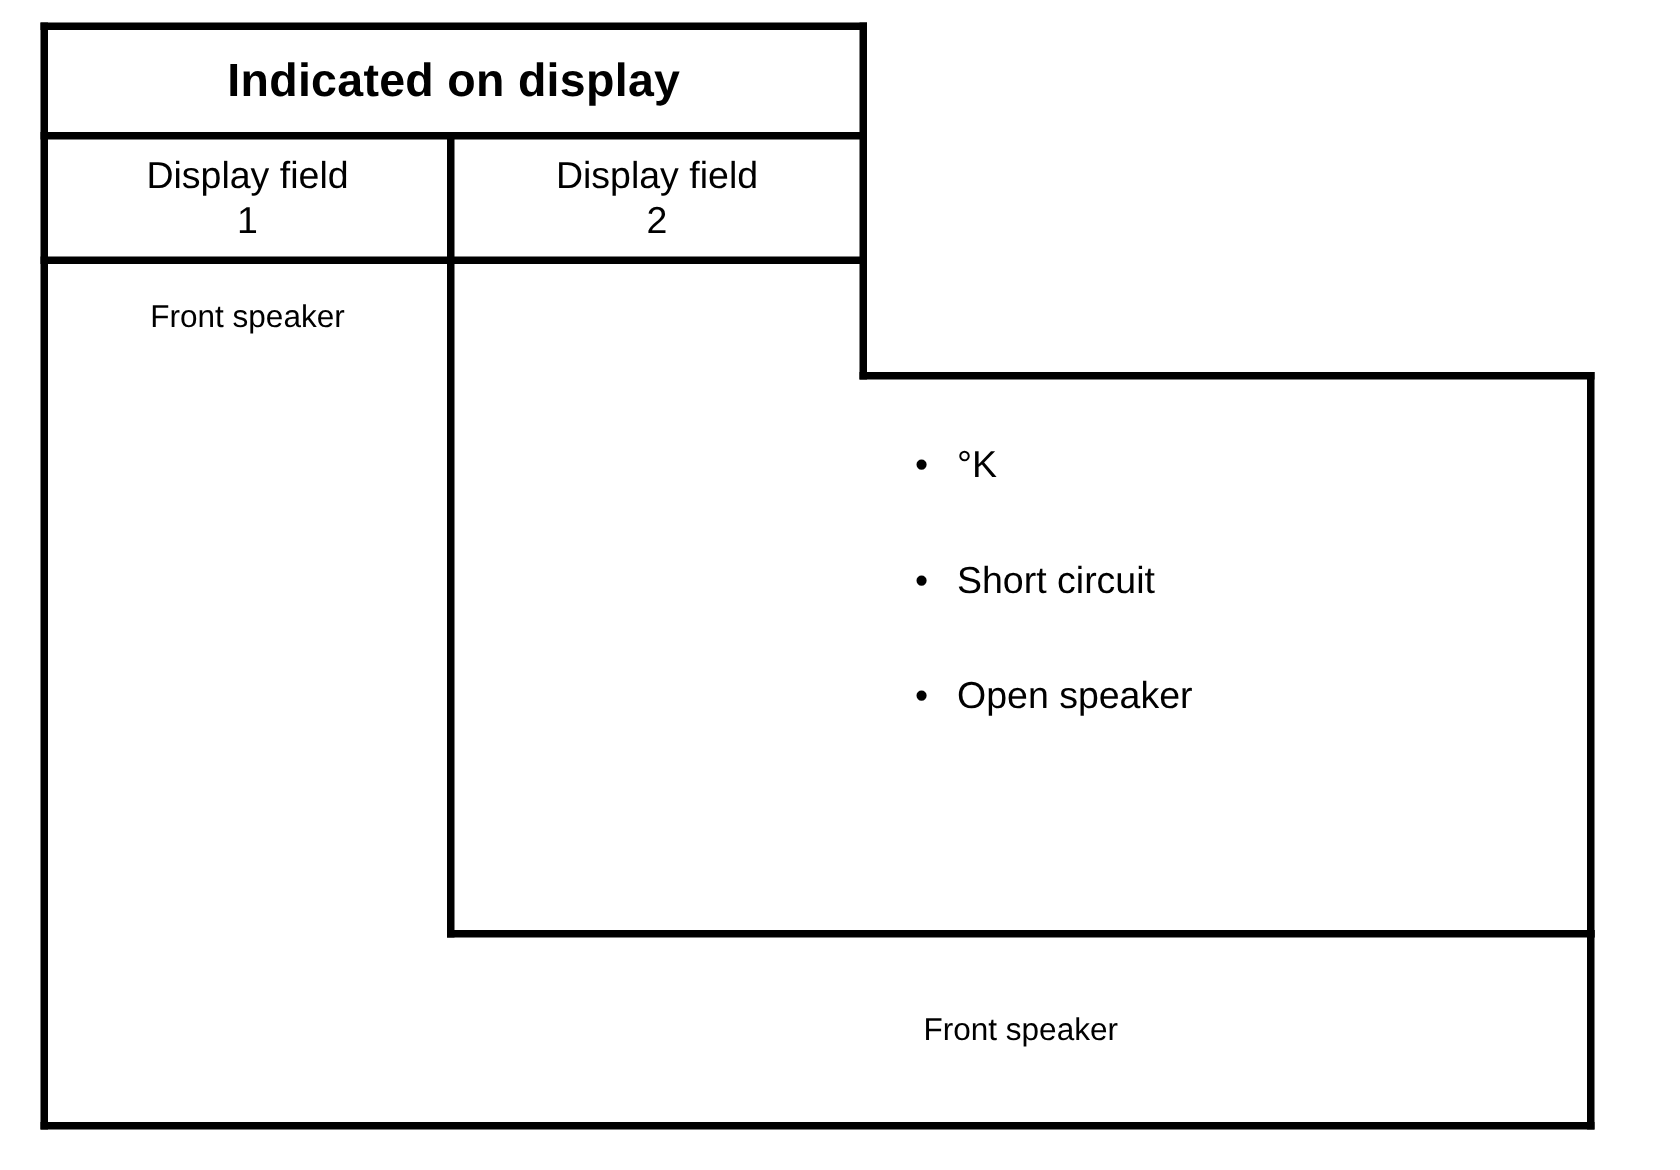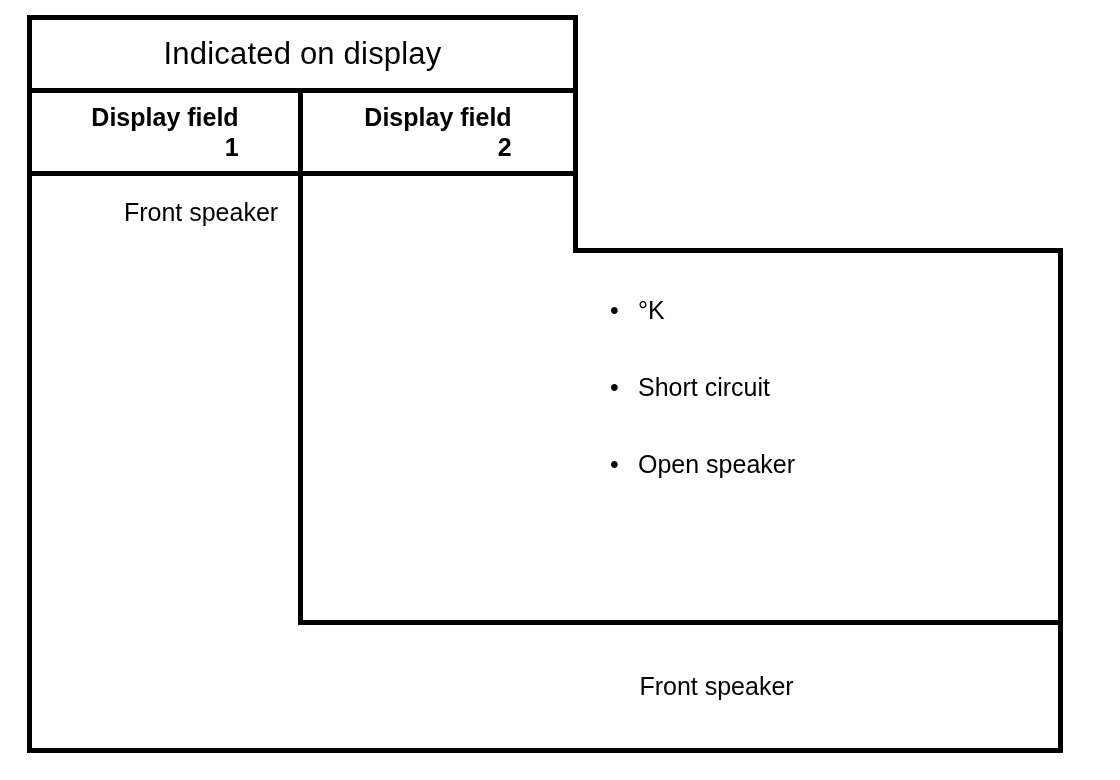--- a/index.html
+++ b/index.html
@@ -40,35 +40,33 @@
     display: flex;
     align-items: center;
     justify-content: center;
     text-align: center;
     line-height: 1.22;
     white-space: pre-line;
   }
 
   .title-cell {
     font-size: 31px;
-    font-weight: normal;
+    font-weight: bold;
     letter-spacing: 0.2px;
     text-align: right;
   }
 
   .head-cell {
     font-size: 25px;
-    font-weight: bold;
-    text-align: right;
+    font-weight: normal;
   }
 
   .body-cell {
-    font-size: 25px;
+    font-size: 21px;
     font-weight: normal;
-    padding-left: 36px;
   }
 
   
   .panel {
     position: absolute;
     display: block;
     text-align: left;
   }
   .panel-title {
     font-size: 25px;

